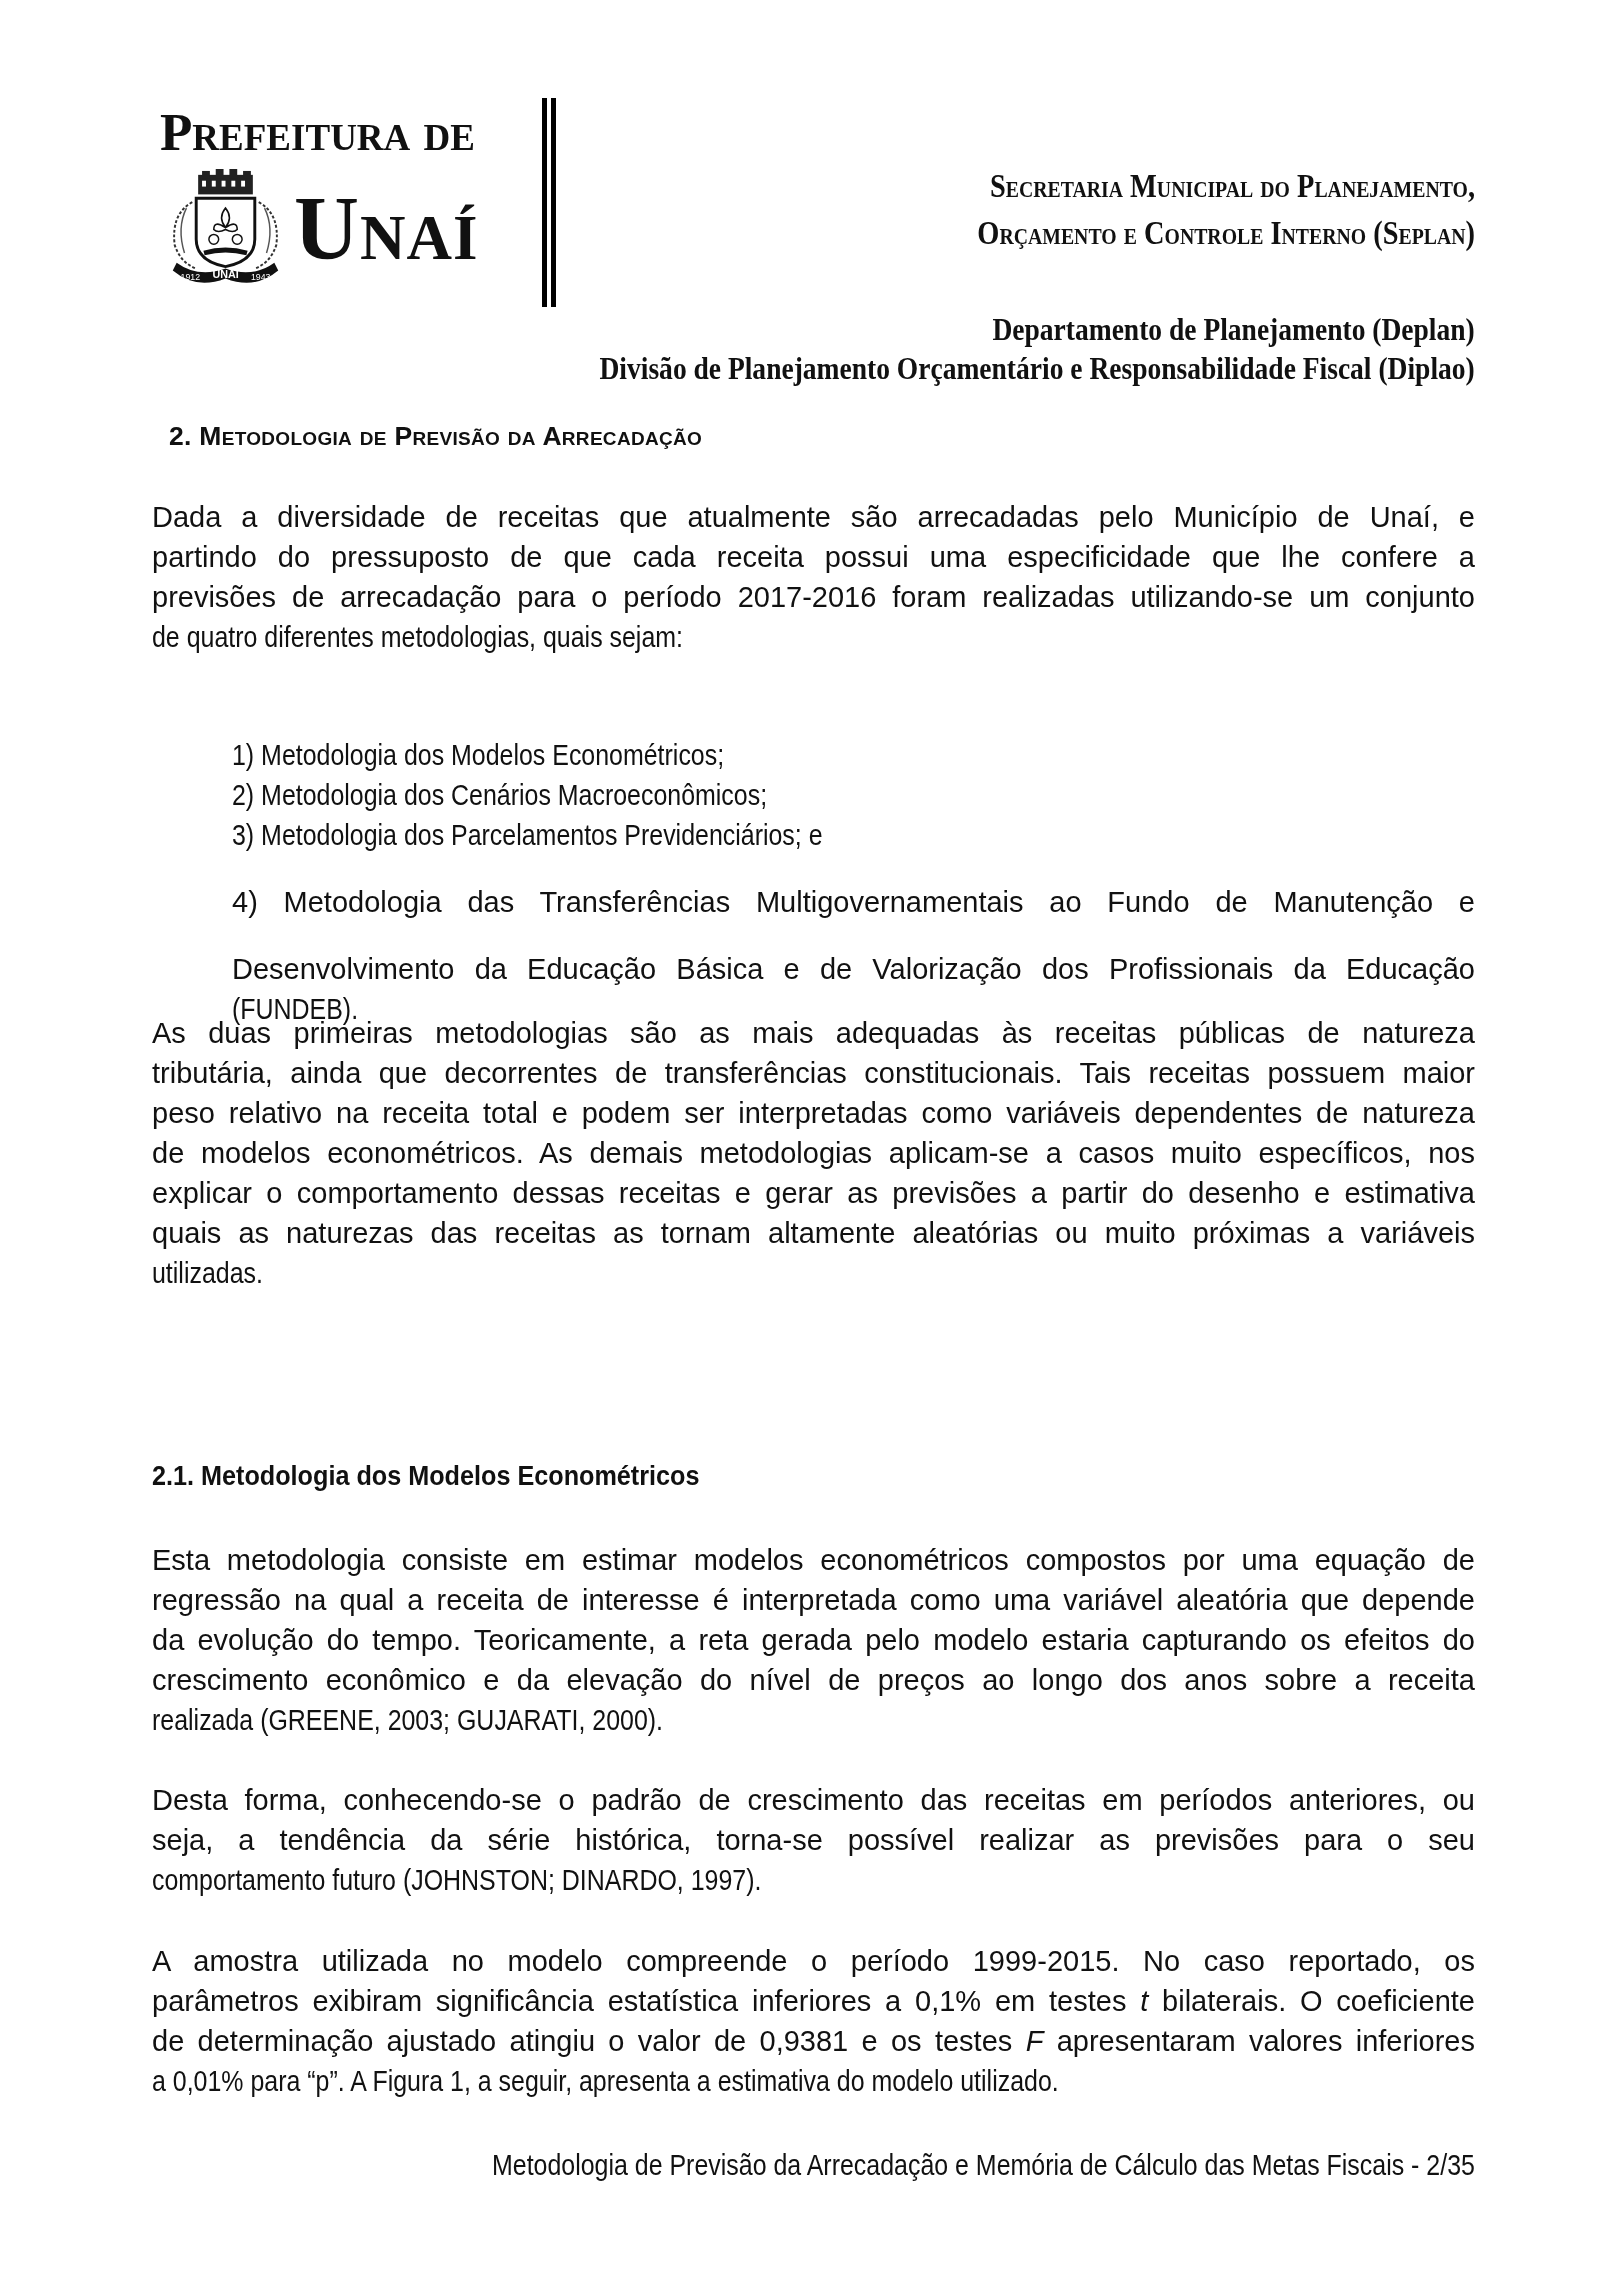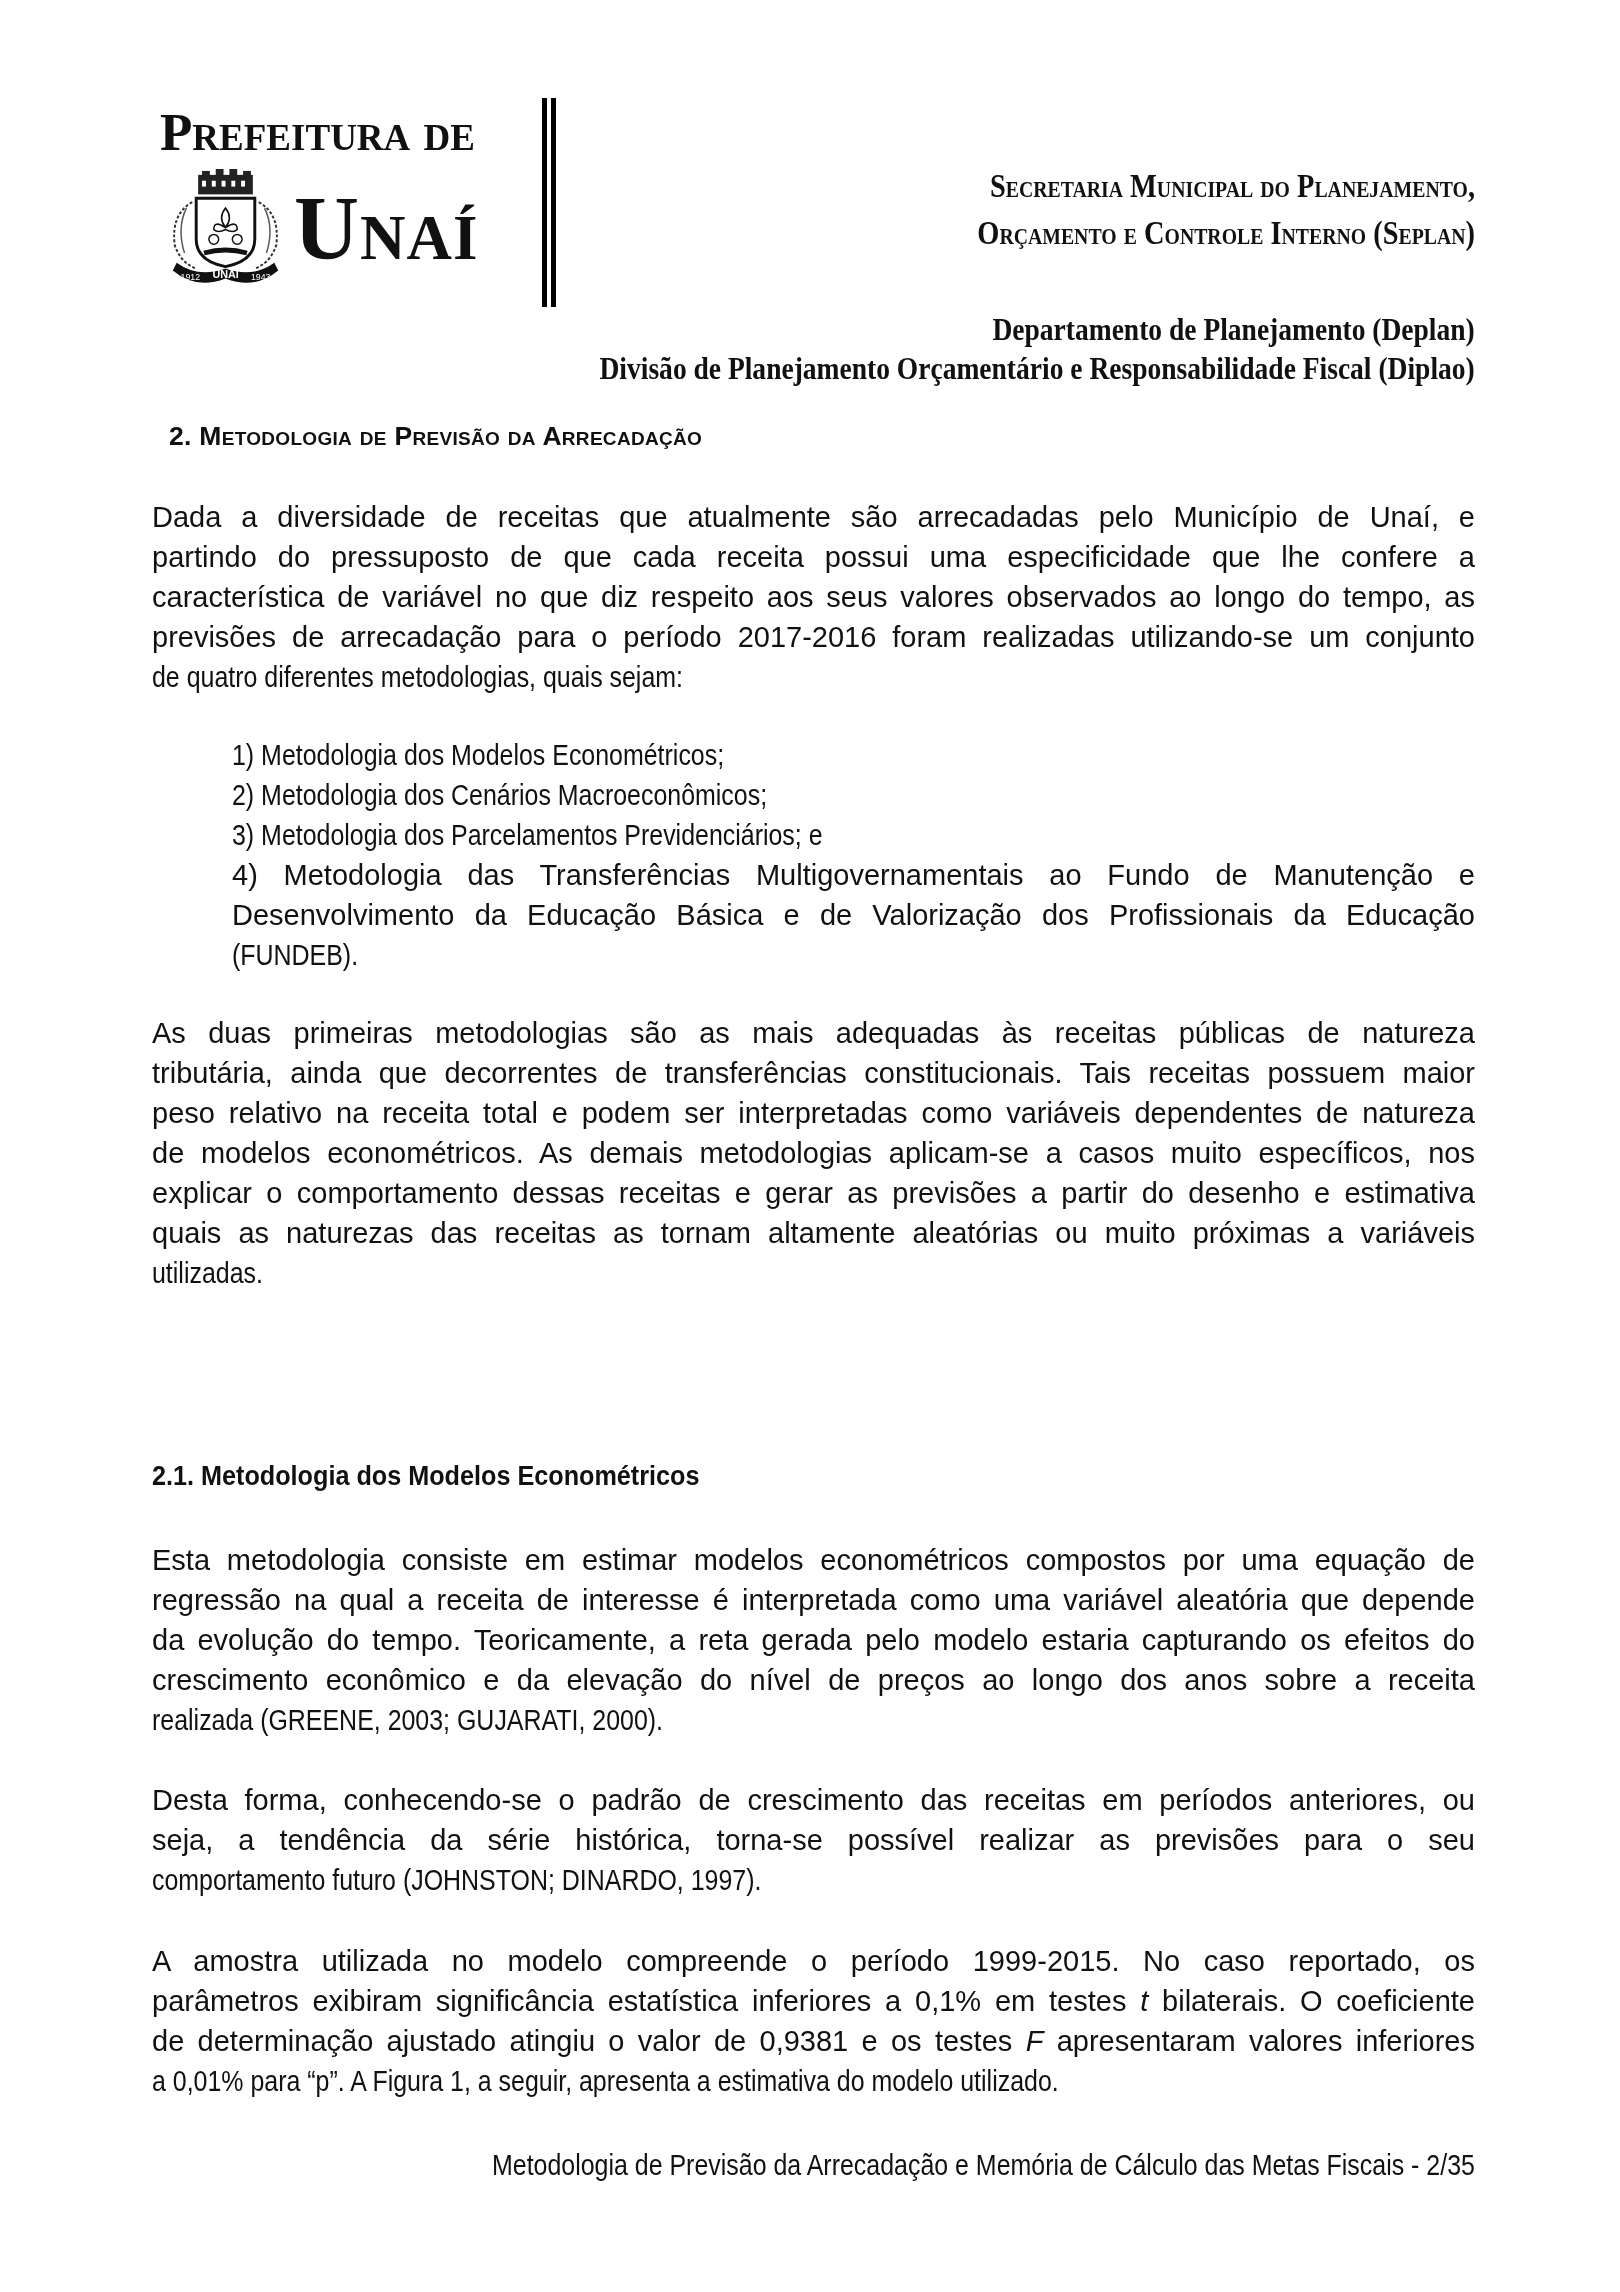--- a/index.html
+++ b/index.html
@@ -23,21 +23,21 @@
   #sec2-title { top: 421px; font-size: 26.5px; font-variant: small-caps; letter-spacing: 0.3px; margin-left: 17px; }
   #sec21-title { top: 1460px; font-size: 28px; transform: scaleX(0.9); transform-origin: left top; }
 
   .para { left: 152px; width: 1323px; font-size: 29px; line-height: 40px; text-align: justify; }
   .para .ln { display: block; white-space: nowrap; text-align: justify; text-align-last: justify; }
   .para .ln.last { text-align-last: left; }
   .para .ln span { display: inline; }
 
   .list { left: 232px; width: 1243px; font-size: 29px; line-height: 40px; }
   .list .ln { display: block; white-space: nowrap; text-align-last: left; }
-  .list .ln.just { text-align: justify; text-align-last: justify; }
+  .list .ln.just { text-align: justify; text-align-last: justify; margin-top: 27px; }
 
   #footer { right: 145px; top: 2149px; font-size: 29px; white-space: nowrap; transform: scaleX(0.86); transform-origin: right top; }
 </style>
 </head>
 <body>
 
 <div class="abs serif" id="brand-top">Prefeitura de</div>
 
 <div class="abs" id="emblem">
   <svg width="137" height="125" viewBox="0 0 140 128">
@@ -87,21 +87,20 @@
 <div class="abs serif" id="dept">
   <div>Departamento de Planejamento (Deplan)</div>
   <div>Divisão de Planejamento Orçamentário e Responsabilidade Fiscal (Diplao)</div>
 </div>
 
 <div class="abs sans heading" id="sec2-title">2. Metodologia de Previsão da Arrecadação</div>
 
 <div class="abs sans para" style="top:497px;">
   <span class="ln">Dada a diversidade de receitas que atualmente são arrecadadas pelo Município de Unaí, e</span>
   <span class="ln">partindo do pressuposto de que cada receita possui uma especificidade que lhe confere a</span>
-  <span class="ln">característica de variável no que diz respeito aos seus valores observados ao longo do tempo, as</span>
   <span class="ln">previsões de arrecadação para o período 2017-2016 foram realizadas utilizando-se um conjunto</span>
   <span class="ln last" style="transform: scaleX(0.86); transform-origin: left top;">de quatro diferentes metodologias, quais sejam:</span>
 </div>
 
 <div class="abs sans list" style="top:735px;">
   <span class="ln" style="transform: scaleX(0.86); transform-origin: left top;">1) Metodologia dos Modelos Econométricos;</span>
   <span class="ln" style="transform: scaleX(0.86); transform-origin: left top;">2) Metodologia dos Cenários Macroeconômicos;</span>
   <span class="ln" style="transform: scaleX(0.86); transform-origin: left top;">3) Metodologia dos Parcelamentos Previdenciários; e</span>
   <span class="ln just">4) Metodologia das Transferências Multigovernamentais ao Fundo de Manutenção e</span>
   <span class="ln just">Desenvolvimento da Educação Básica e de Valorização dos Profissionais da Educação</span>

